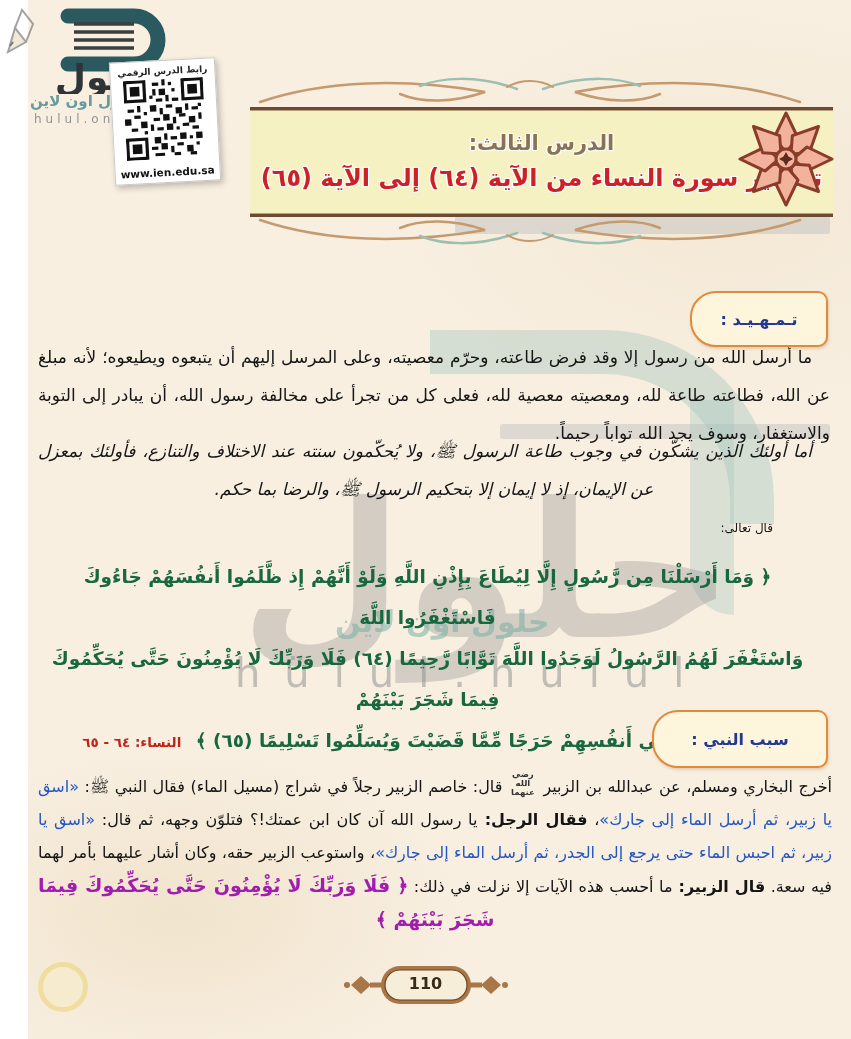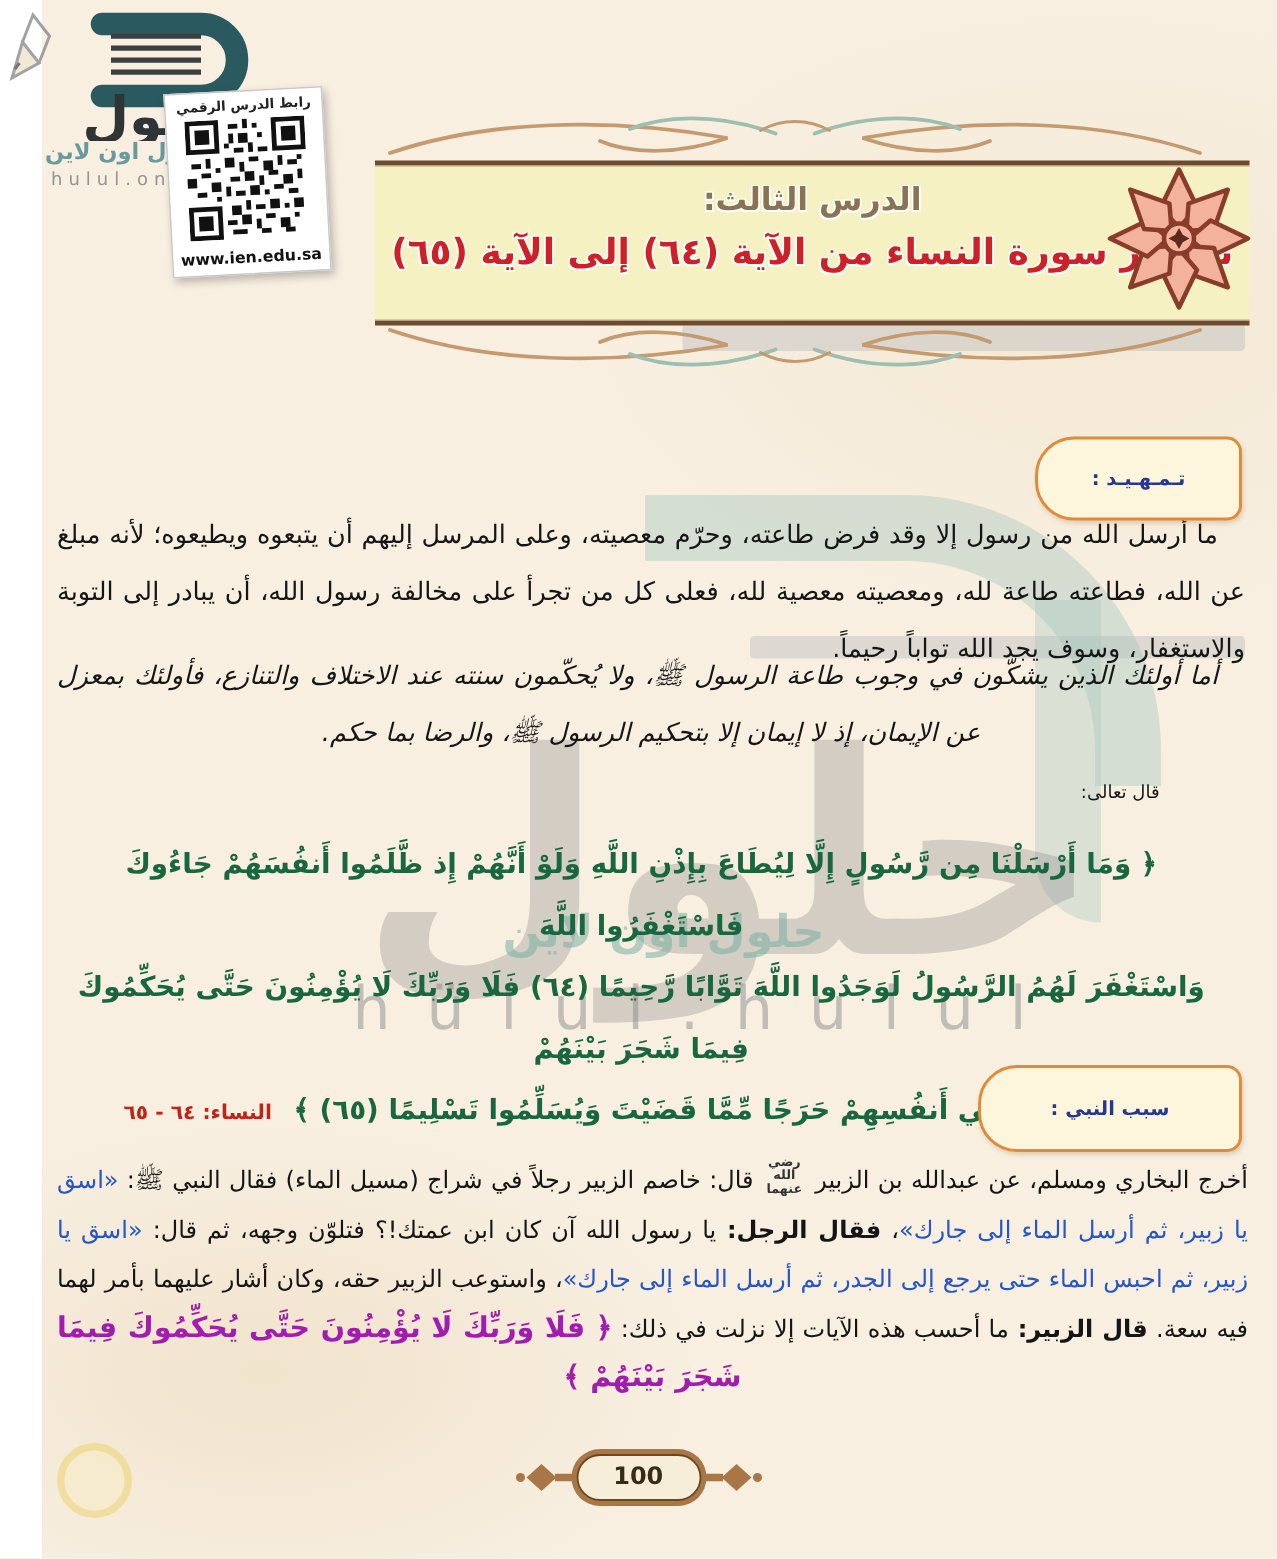--- a/index.html
+++ b/index.html
@@ -22,26 +22,26 @@
   .wm-circle{width:40px;height:40px;border:5px solid #e9cf5a;border-radius:50%;opacity:.45;background:rgba(252,238,160,.4);}
   
   .logo{position:absolute;left:30px;top:6px;z-index:3;}
   .qr-card{position:absolute;left:112px;top:60px;width:96px;z-index:4;background:#fff;border:1px solid #c8c8c8;box-shadow:2px 3px 6px rgba(0,0,0,.25);transform:rotate(-3deg);padding:5px 4px 4px;text-align:center;}
   .qr-label{font-size:9px;font-weight:bold;color:#222;margin-bottom:3px;}
   .qr-url{font-size:10.5px;font-weight:bold;color:#111;direction:ltr;margin-top:3px;}
   .swirl{position:absolute;left:235px;width:590px;height:32px;z-index:2;}
   .swirl.top{top:76px;}
   .swirl.bottom{top:214px;transform:scaleY(-1);}
   .banner{position:absolute;left:250px;top:107px;width:583px;height:104px;z-index:2;background:#f6f1c2;border-top:3px solid #6d4b33;border-bottom:3px solid #6d4b33;box-shadow:0 1px 0 #b99e7f inset,0 -1px 0 #b99e7f inset;text-align:center;}
-  .banner .lesson{margin-top:11px;font-size:21px;font-weight:bold;color:#8a7355;text-shadow:1px 1px 0 #fff,-1px -1px 0 #fff,1px -1px 0 #fff,-1px 1px 0 #fff;}
+  .banner .lesson{margin-top:21px;font-size:21px;font-weight:bold;color:#8a7355;text-shadow:1px 1px 0 #fff,-1px -1px 0 #fff,1px -1px 0 #fff,-1px 1px 0 #fff;}
   .banner .title{margin-top:9px;font-size:24px;font-weight:bold;color:#cd2127;text-shadow:1px 1px 0 #fff,-1px -1px 0 #fff,1px -1px 0 #fff,-1px 1px 0 #fff;}
   .star{position:absolute;left:735px;top:108px;z-index:3;}
   
   .label-box{position:absolute;z-index:3;background:#fdf6dd;border:2.5px solid #e08a3c;border-radius:26px 10px 10px 26px;display:flex;align-items:center;justify-content:center;box-shadow:1px 2px 3px rgba(150,110,50,.25);}
-  .label-box .lbl{font-size:13px;font-weight:bold;color:#24388f;}
+  .label-box .lbl{font-size:16px;font-weight:bold;color:#24388f;}
   
   .blk{position:absolute;z-index:2;}
   .para{font-size:17px;line-height:38px;color:#151515;text-align:justify;}
   .para.indent{text-indent:18px;}
   .qala{font-size:12px;color:#151515;}
   .verse{text-align:center;color:#19673f;font-weight:bold;font-size:18.5px;line-height:41px;}
   .verse .ref{color:#c02418;font-size:13.5px;font-weight:bold;margin-right:8px;}
   .sabab-text{font-size:16px;line-height:33px;color:#151515;text-align:justify;text-align-last:center;}
   .seg-blue{color:#2456c4;}
   .seg-bold{font-weight:bold;}
@@ -245,16 +245,16 @@
       <svg width="170" height="46" viewBox="0 0 170 46">
         <circle cx="6" cy="23" r="3" fill="#a97647"></circle>
         <path d="M10,23 L20,14 L30,23 L20,32 Z" fill="#a97647"></path>
         <rect x="29" y="20.5" width="14" height="5" fill="#a97647"></rect>
         <circle cx="164" cy="23" r="3" fill="#a97647"></circle>
         <path d="M160,23 L150,14 L140,23 L150,32 Z" fill="#a97647"></path>
         <rect x="127" y="20.5" width="14" height="5" fill="#a97647"></rect>
         <rect x="40" y="4" rx="19" ry="19" width="90" height="38" fill="#a97647"></rect>
         <rect x="44" y="8" rx="15" ry="15" width="82" height="30" fill="#f7eed9" stroke="#6f451f" stroke-width="1.2"></rect>
       </svg>
-      <div class="num">100</div>
+      <div class="num">110</div>
     </div>
   </div>
 </div>
 
 </body></html>

